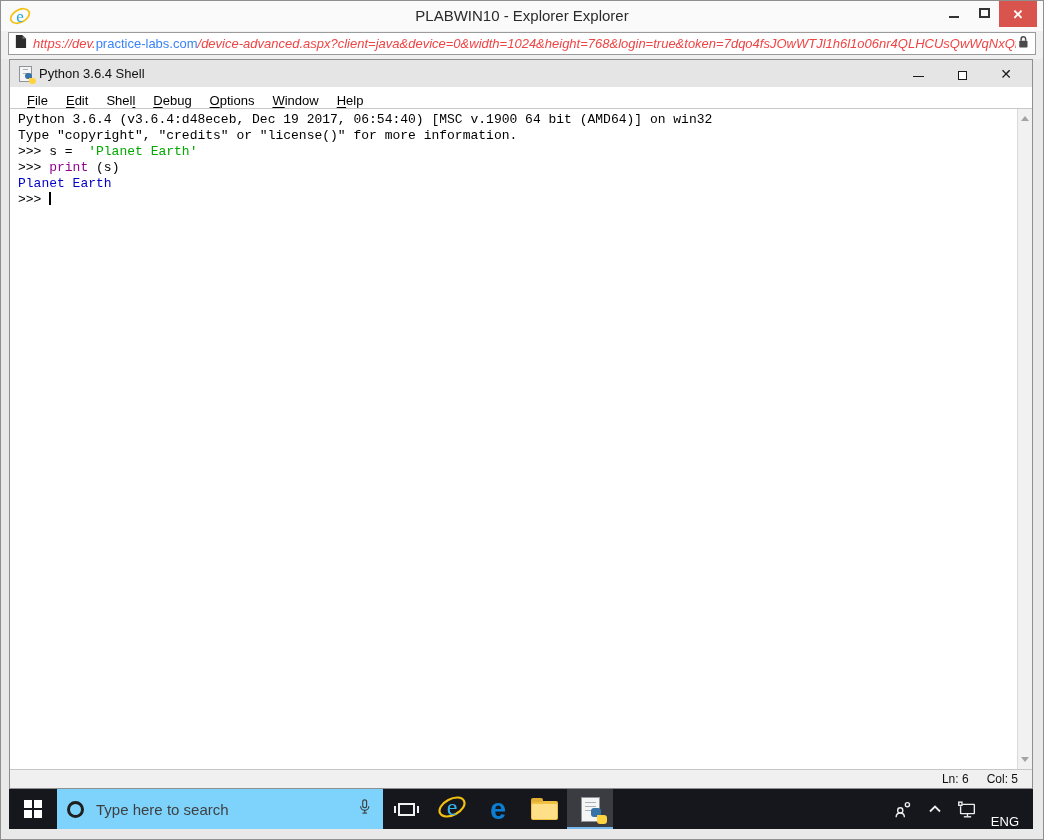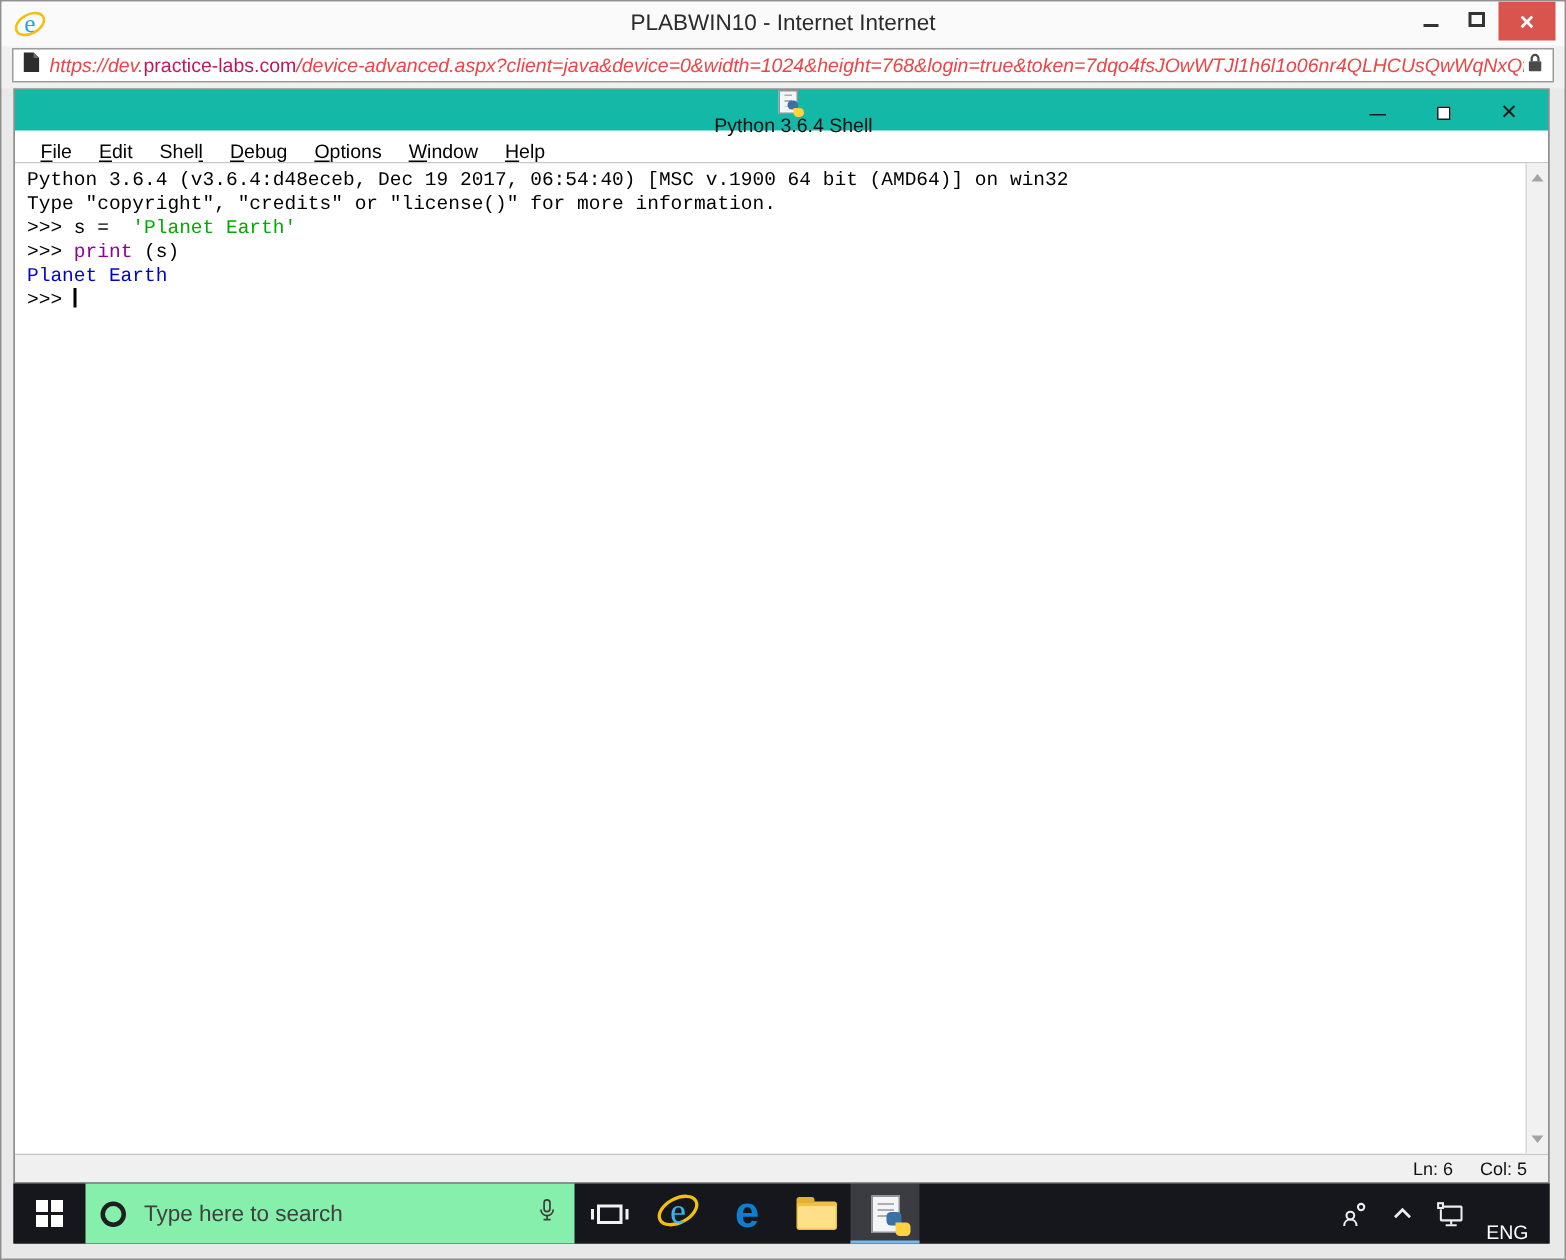--- a/index.html
+++ b/index.html
@@ -13,28 +13,28 @@
   .ie-controls { position:absolute; right:6px; top:0; display:flex; align-items:flex-start; }
   .ie-btn { width:30px; height:24px; display:flex; align-items:center; justify-content:center; }
   .min-line { width:10px; border-top:2px solid #333; margin-top:8px; }
   .max-box { width:11px; height:10px; border:2px solid #333; }
   .ie-close { width:38px; height:26px; background:#d9544d; color:#fff; font-size:13px; font-weight:bold; display:flex; align-items:center; justify-content:center; }
 
   .ie-urlrow { height:28px; background:#f0f0f0; padding:1px 7px 4px 7px; }
   .url-field { height:23px; background:#fff; border:1px solid #9b9b9b; display:flex; align-items:center; padding:0 5px; }
   .url-text { flex:1; font-size:13px; white-space:nowrap; overflow:hidden; margin-left:6px; }
   .url-gray { color:#ef4444;font-style:italic; }
-  .url-domain { color:#be185d; }
+  .url-domain { color:#3b82f6; }
 
   
   .desktop { position:absolute; left:8px; top:58px; width:1024px; height:770px; background:#1a1a1a; }
 
   
   .idle-window { position:absolute; left:0; top:0; width:1024px; height:730px; background:#fff; border:1px solid #8f8f8f; display:flex; flex-direction:column; }
-  .idle-titlebar { position:relative; height:27px; background:#14b8a6; display:flex; align-items:center; padding-left:9px;flex-direction:column; }
+  .idle-titlebar { position:relative; height:27px; background:#e5e5e5; display:flex; align-items:center; padding-left:9px; }
   .idle-title { font-size:13px; color:#111; margin-left:7px; }
   .idle-controls { position:absolute; right:10px; top:0; height:27px; display:flex; align-items:center; }
   .idle-btn { width:32px; height:27px; display:flex; align-items:center; justify-content:center; margin-left:12px; color:#1a1a1a; }
   .idle-min { width:11px; border-top:1px solid #1a1a1a; margin-top:6px; }
   .restore-ic { position:relative; width:9px; height:9px; border:1px solid #1a1a1a; background:#fff; margin-top:3px; }
   .restore-ic::before { content:''; position:absolute; top:-4px; left:2px; width:9px; height:9px; border:1px solid #1a1a1a; z-index:-1; }
   .idle-close { font-size:14px; font-weight:normal; }
 
   .idle-menubar { height:22px; display:flex; align-items:flex-end; padding-left:8px; gap:0; border-bottom:1px solid #c8c8c8; background:#fff; }
   .menu-item { font-size:13px; color:#000; padding:0 9px; }
@@ -55,21 +55,21 @@
   .arr-up { top:7px; border-bottom:5px solid #a3a3a3; }
   .arr-dn { bottom:7px; border-top:5px solid #a3a3a3; }
 
   .idle-statusbar { height:19px; background:#f0f0f0; border-top:1px solid #c6c6c6; display:flex; align-items:center; justify-content:flex-end; gap:18px; padding-right:14px; font-size:12px; color:#111; }
 
   
   .taskbar { position:absolute; left:0; bottom:0; width:1024px; height:40px; background:#16171d; display:flex; align-items:stretch; }
   .tb-btn { width:48px; display:flex; align-items:center; justify-content:center; position:relative; }
   .winlogo { display:grid; grid-template-columns:8px 8px; grid-template-rows:8px 8px; gap:2px; }
   .winlogo div { background:#fff; }
-  .searchbox { width:326px; background:#86efac; display:flex; align-items:center; padding:0 10px; }
+  .searchbox { width:326px; background:#7dd3fc; display:flex; align-items:center; padding:0 10px; }
   .cortana-ring { width:17px; height:17px; border:3px solid #1f1f1f; border-radius:50%; flex:0 0 auto; }
   .search-input { flex:1; border:none; outline:none; background:transparent; font-size:15px; color:#333; margin-left:12px; font-family:"Liberation Sans",sans-serif; }
   .search-input::placeholder { color:#3f3f3f; opacity:1; }
   .taskview-ic { width:17px; height:13px; border:2px solid #f2f2f2; position:relative; }
   .taskview-ic::before { content:''; position:absolute; left:-6px; top:1px; height:7px; border-left:2px solid #f2f2f2; }
   .taskview-ic::after  { content:''; position:absolute; right:-6px; top:1px; height:7px; border-left:2px solid #f2f2f2; }
   .tb-appbtn { width:46px; display:flex; align-items:center; justify-content:center; position:relative; }
   .tb-active { background:rgba(255,255,255,0.16); }
   .tb-active::after { content:''; position:absolute; left:0; right:0; bottom:0; height:2px; background:#76b9ed; }
   .edge-e { font-size:29px; font-weight:bold; color:#0b7fd4; line-height:1; font-family:"Liberation Sans",sans-serif; }
@@ -92,21 +92,21 @@
 
 <div class="page">
 
   <div class="ie-titlebar">
     <span class="ie-logo">
       <svg width="22" height="22" viewBox="0 0 22 22">
         <ellipse cx="11" cy="11" rx="10" ry="6.3" fill="none" stroke="#f2c011" stroke-width="1.7" transform="rotate(-28 11 11)"></ellipse>
         <text x="11" y="16.5" text-anchor="middle" font-size="17" font-family="Liberation Serif, serif" fill="#1ea7e0">e</text>
       </svg>
     </span>
-    <span class="ie-title">PLABWIN10 - Internet Internet</span>
+    <span class="ie-title">PLABWIN10 - Explorer Explorer</span>
     <div class="ie-controls">
       <div class="ie-btn">
           <span class="min-line"></span>
         </div>
       <div class="ie-btn">
           <span class="max-box"></span>
         </div>
       <div class="ie-close">
           <span>✕</span>
         </div>

